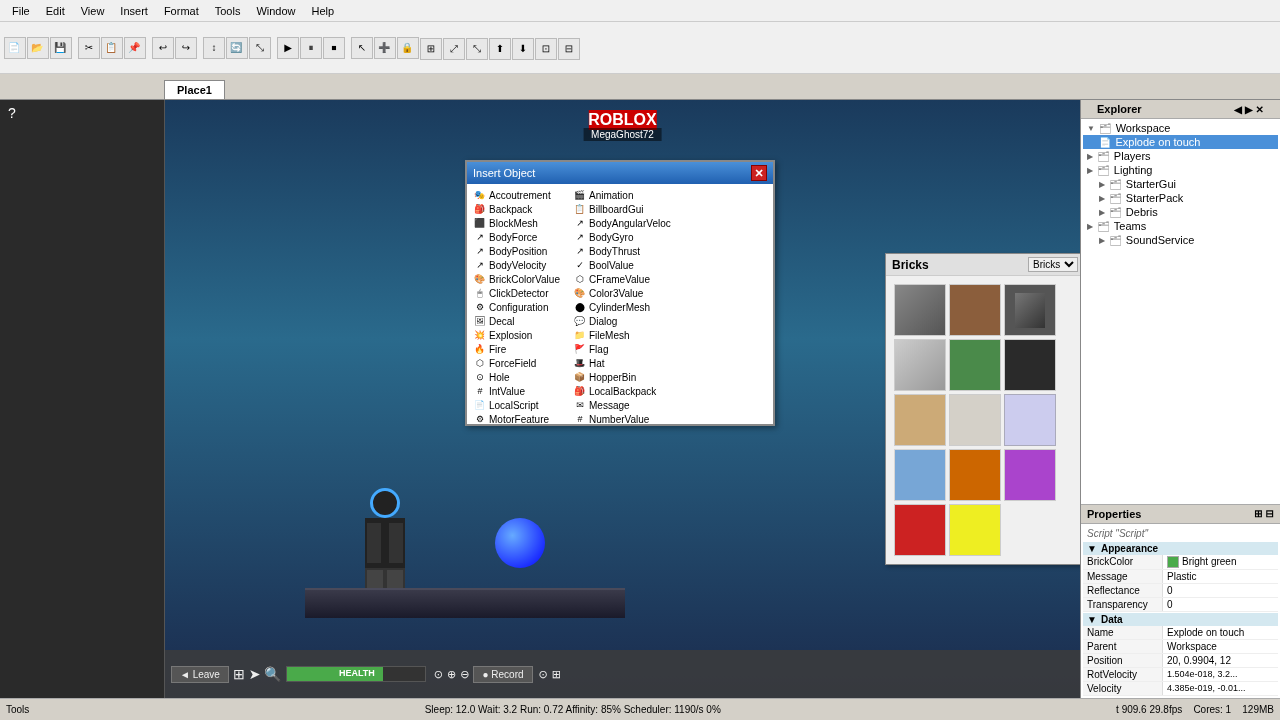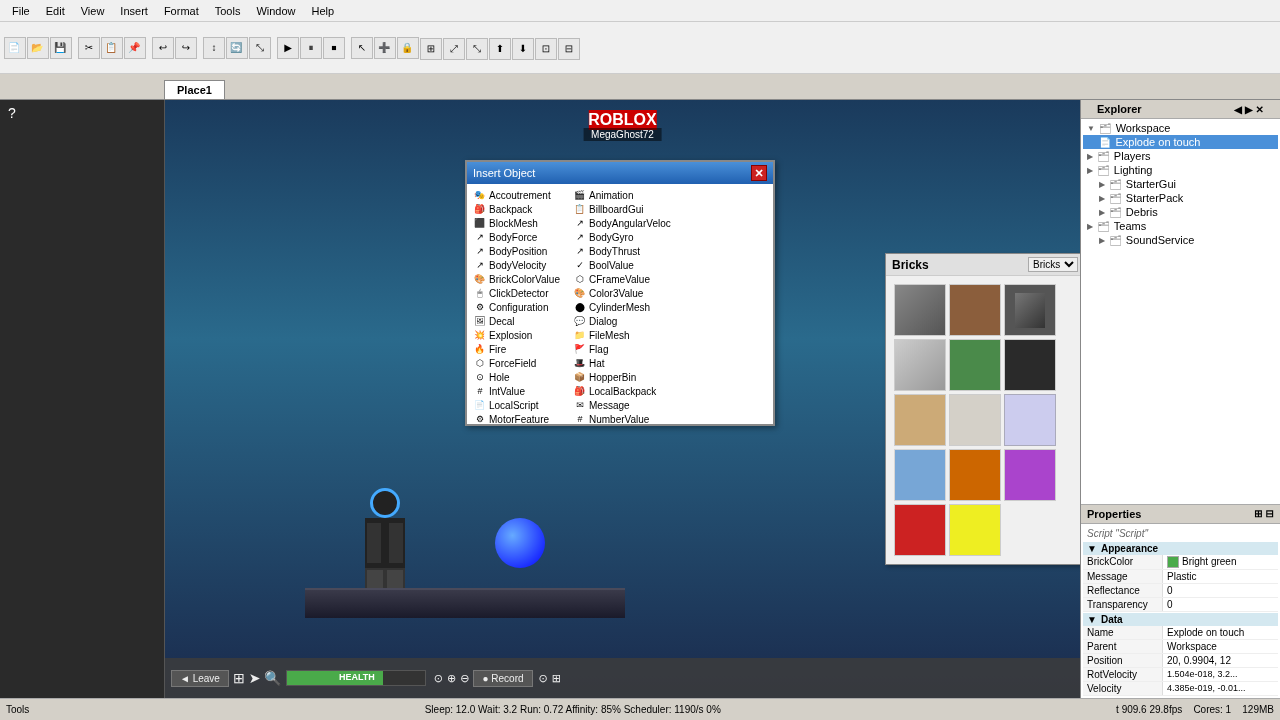--- a/index.html
+++ b/index.html
@@ -70,21 +70,21 @@
     .prop-section { background: #d4e8f0; padding: 1px 4px; font-weight: bold; font-size: 10px; display: flex; align-items: center; gap: 4px; margin-top: 1px; }
     .prop-row { display: flex; border-bottom: 1px solid #eee; }
     .prop-name { width: 80px; padding: 1px 4px; background: #f5f5f5; border-right: 1px solid #ddd; font-size: 10px; }
     .prop-value { flex: 1; padding: 1px 4px; font-size: 10px; }
     .color-box { width: 12px; height: 12px; display: inline-block; margin-right: 3px; vertical-align: middle; }
 
     
     #status-bar { background: #d4d0c8; border-top: 1px solid #aaa; height: 22px; display: flex; align-items: center; padding: 0 6px; font-size: 10px; justify-content: space-between; }
 
     
-    #viewport-bottom { position: absolute; bottom: 0; left: 0; right: 0; background: rgba(60,60,60,0.85); height: 40px; display: flex; align-items: center; padding: 0 6px; gap: 4px; }
+    #viewport-bottom { position: absolute; bottom: 0; left: 0; right: 0; background: rgba(60,60,60,0.85); height: 48px; display: flex; align-items: center; padding: 0 6px; gap: 4px; }
     .vp-btn { background: #555; border: 1px solid #777; color: #eee; padding: 2px 8px; font-size: 10px; cursor: pointer; }
     #health-bar { flex: 1; height: 16px; background: #333; border: 1px solid #555; max-width: 140px; }
     #health-fill { height: 100%; width: 70%; background: #4aaa4a; }
 
     
     .x-close { background: #cc2222; color: white; border: 1px solid #880000; width: 16px; height: 16px; cursor: pointer; font-size: 11px; display: flex; align-items: center; justify-content: center; font-weight: bold; }
 
     
     ::-webkit-scrollbar { width: 8px; height: 8px; }
     ::-webkit-scrollbar-track { background: #f0f0f0; }

